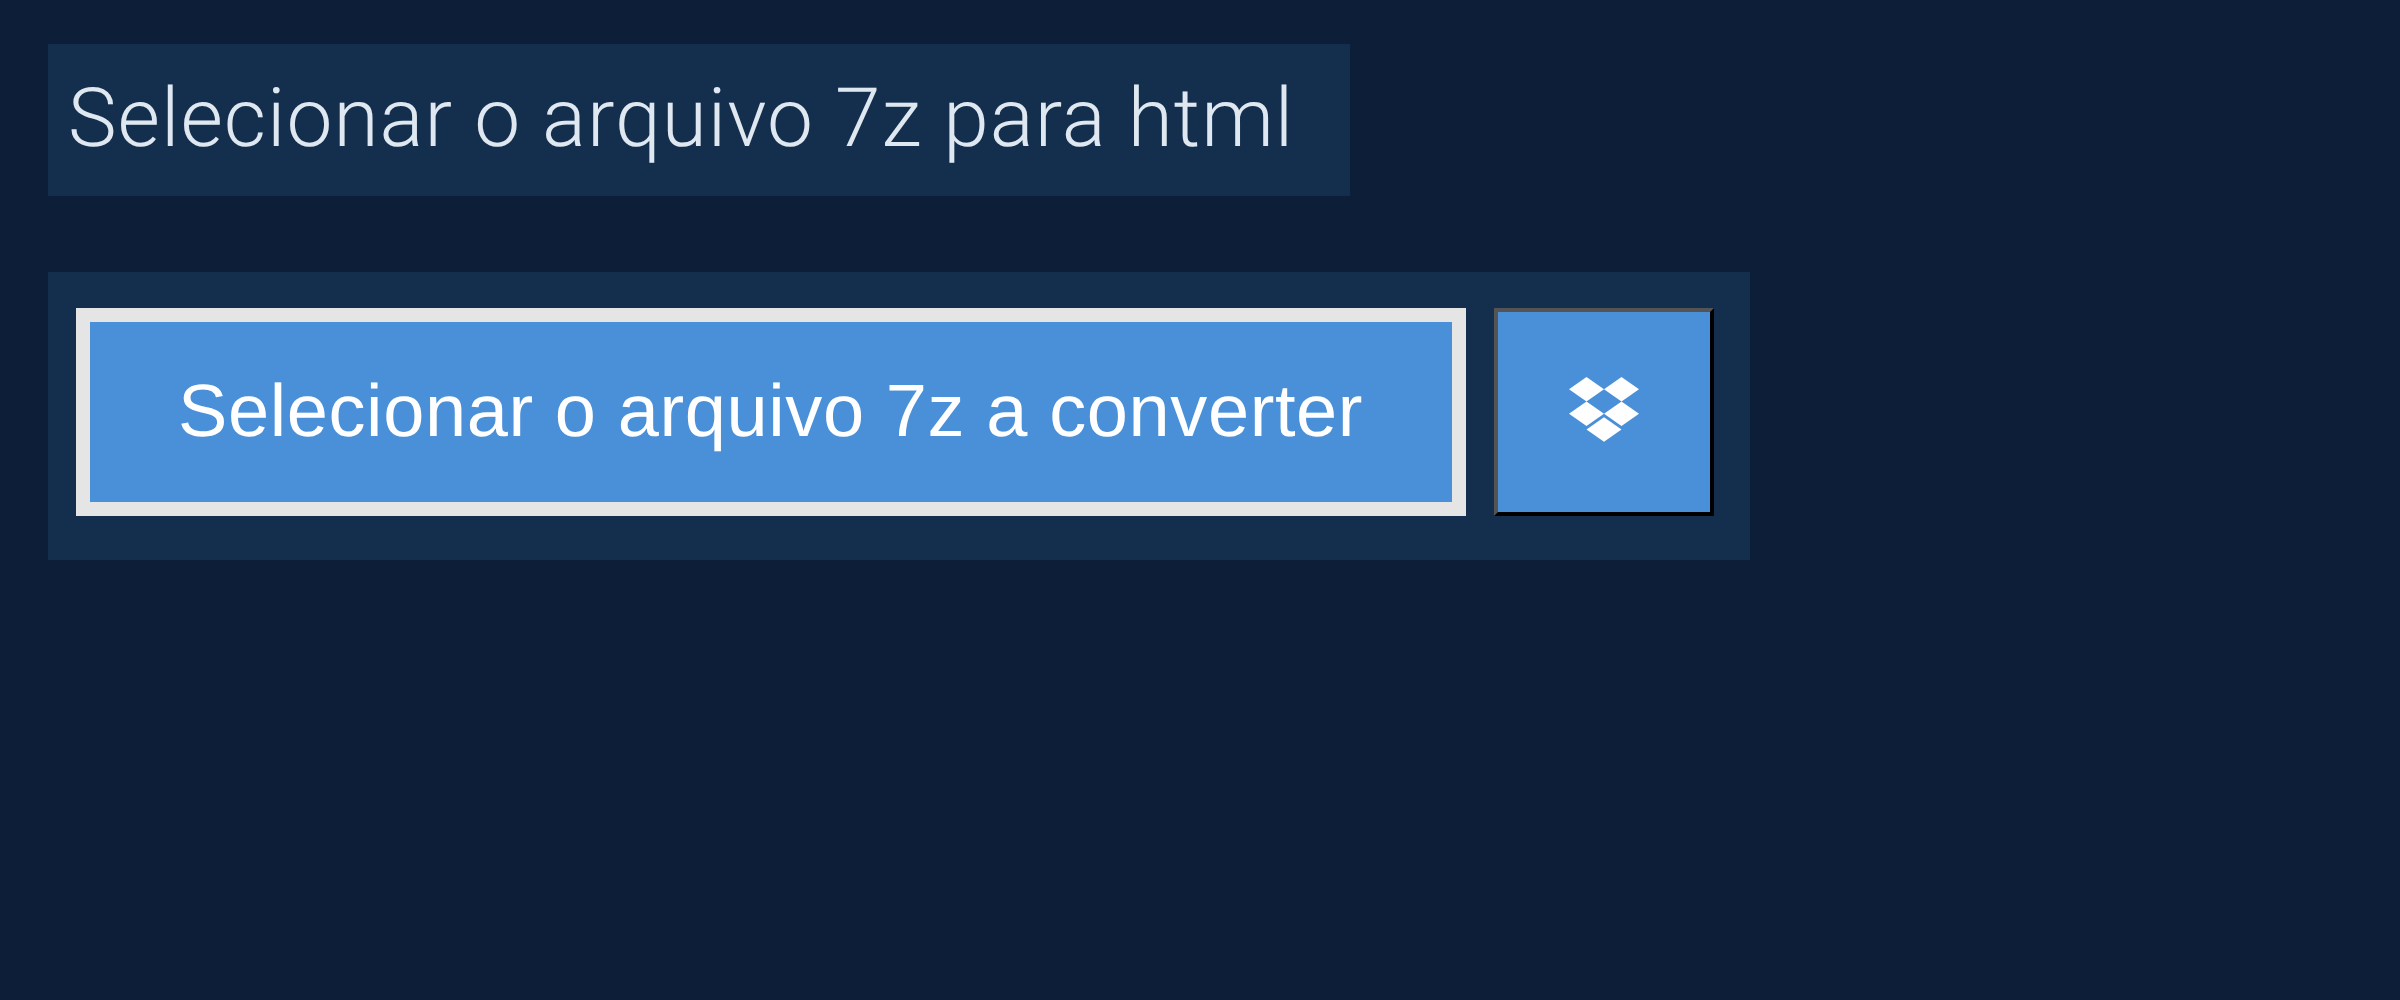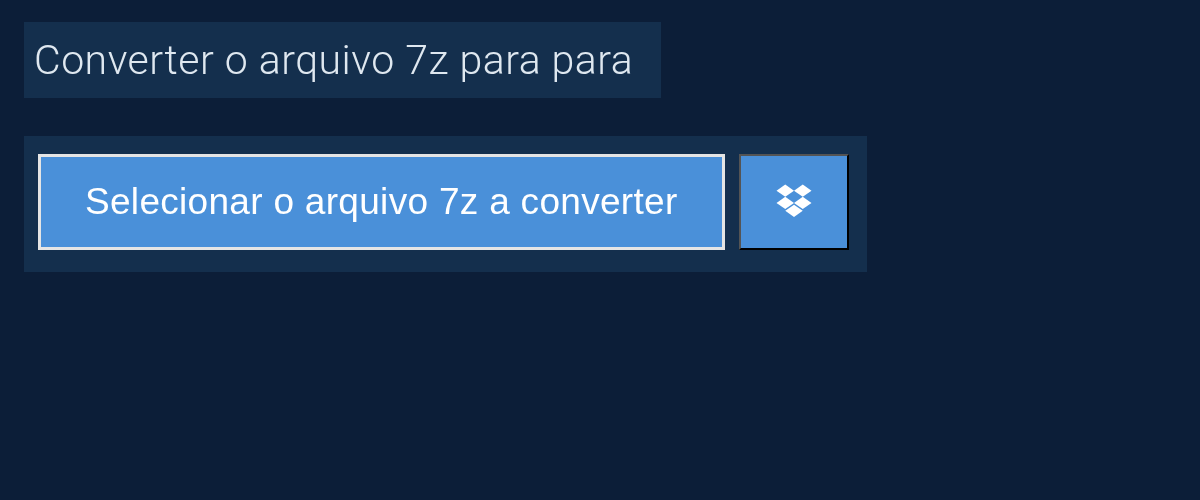--- a/index.html
+++ b/index.html
@@ -31,21 +31,21 @@
     }
     .button-row {
       display: flex;
       gap: 14px;
       padding: 18px 18px 22px 14px;
       background-color: #142f4d;
       width: fit-content;
     }
     .select-button {
       background-color: #4a90d9;
-      border: 3px solid #e5e5e5;
+      border: 7px solid #e5e5e5;
       color: #ffffff;
       font-size: 37px;
       font-weight: 300;
       padding: 24px 44px;
       cursor: pointer;
       letter-spacing: 0.3px;
     }
     .dropbox-button {
       background-color: #4a90d9;
       width: 110px;
@@ -57,21 +57,21 @@
     .dropbox-icon {
       width: 42px;
       height: 42px;
     }
   </style>
 </head>
 <body>
 
 <div class="main-container">
   <div class="header-bar">
-    <h1 class="header-title">Converter o arquivo 7z para para</h1>
+    <h1 class="header-title">Selecionar o arquivo 7z para html</h1>
   </div>
   
   <div class="button-row">
     <button class="select-button">Selecionar o arquivo 7z a converter</button>
     <button class="dropbox-button">
       <svg class="dropbox-icon" viewBox="0 0 48 48" fill="#ffffff">
         <path d="M14 4 L24 11 L14 18 L4 11 Z"></path>
         <path d="M34 4 L44 11 L34 18 L24 11 Z"></path>
         <path d="M14 18 L24 25 L14 32 L4 25 Z"></path>
         <path d="M34 18 L44 25 L34 32 L24 25 Z"></path>

